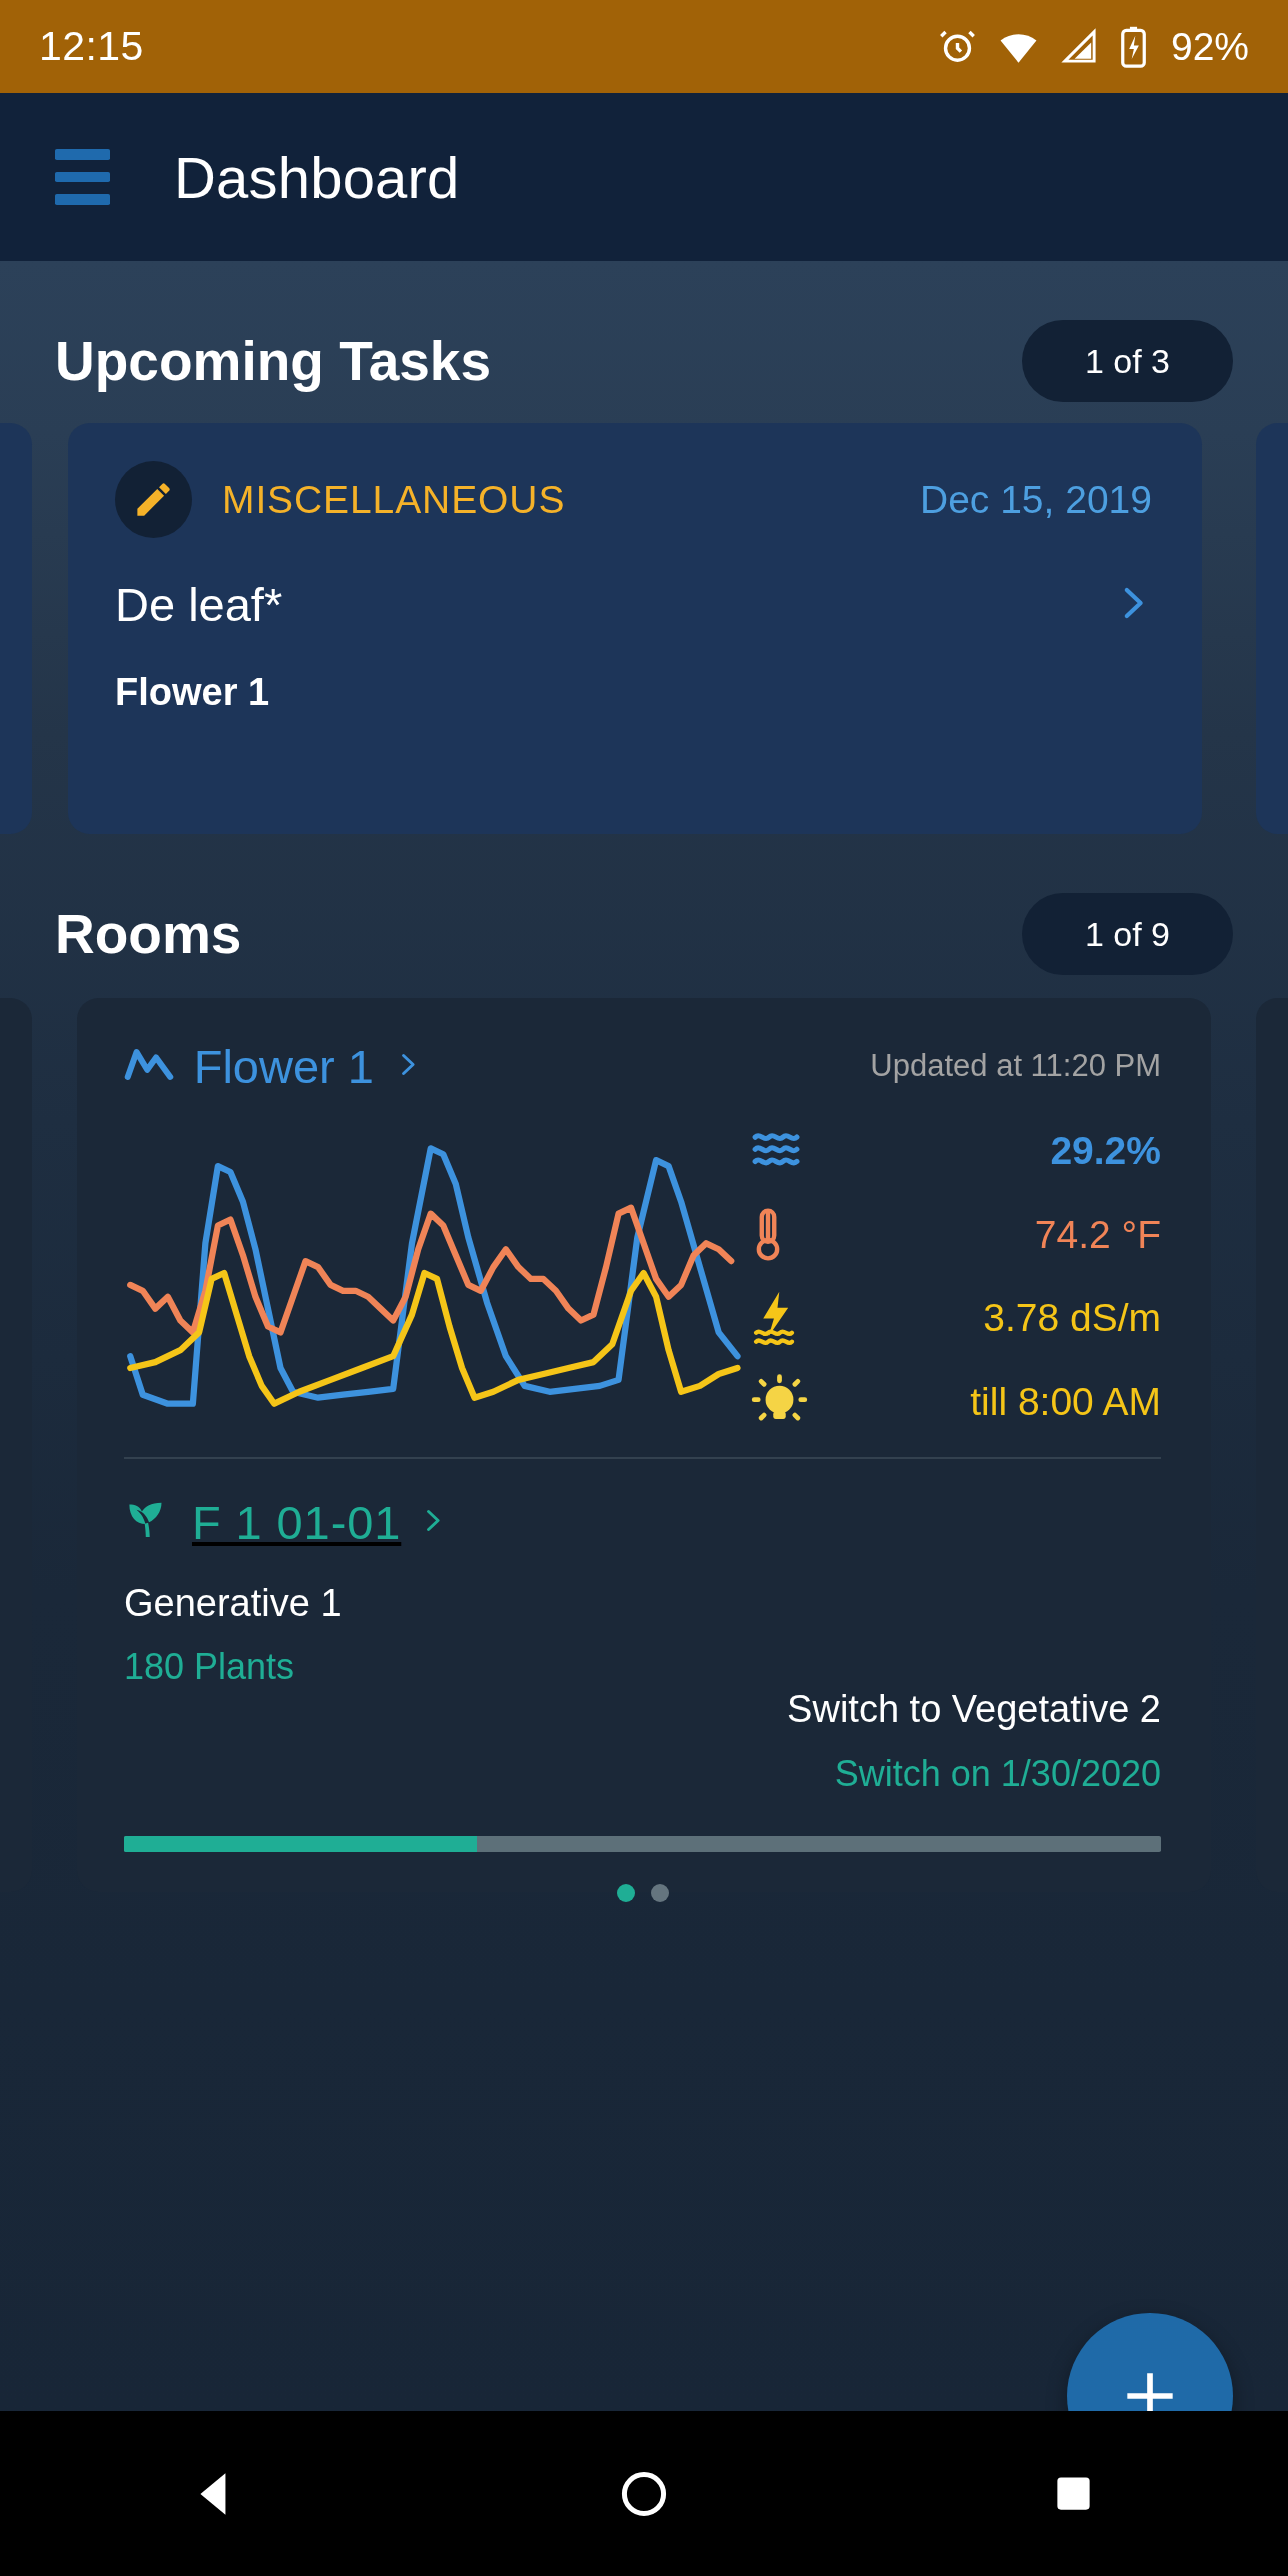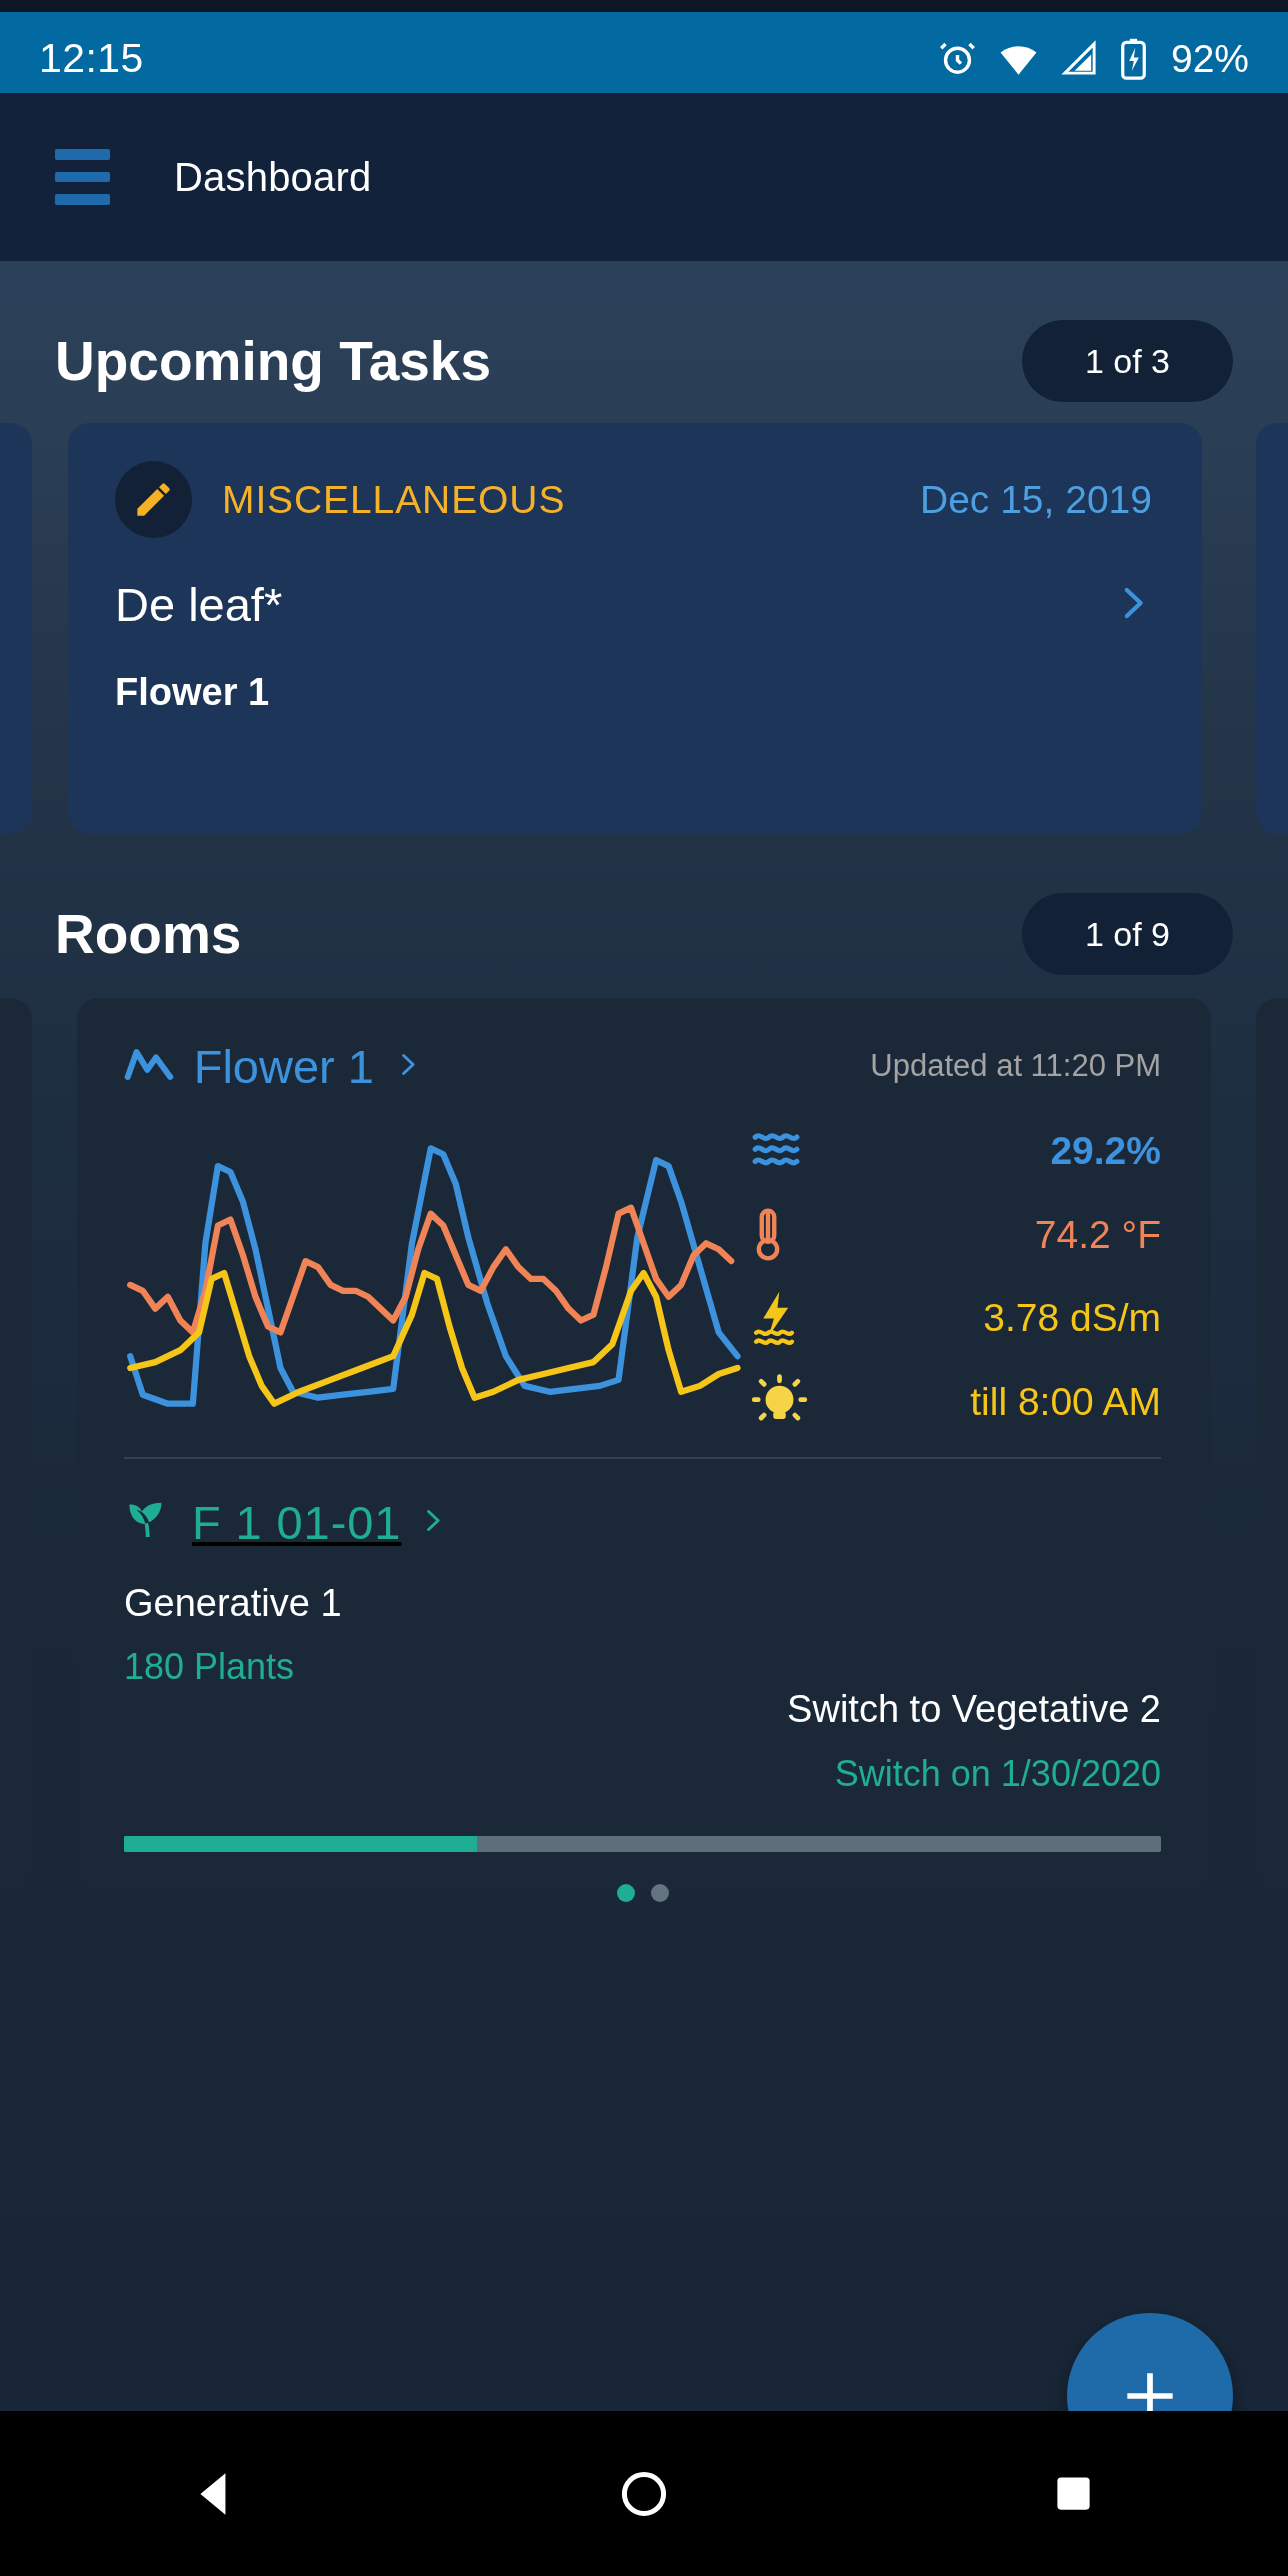--- a/index.html
+++ b/index.html
@@ -7,36 +7,36 @@
     width:1288px; height:2576px;
     background:#0d1726;
     font-family:"Liberation Sans", sans-serif;
     overflow:hidden;
   }
   .phone { position:relative; width:1288px; height:2576px; overflow:hidden; }
 
   
   .statusbar {
     position:absolute; top:0; left:0; width:1288px; height:93px;
-    background:#0369a1; display:flex; align-items:center;
-    padding:0 39px; color:#ffffff;margin-top:12px;
+    background:#a16207; display:flex; align-items:center;
+    padding:0 39px; color:#ffffff;
   }
   .status-clock { font-size:41px; letter-spacing:0.4px; }
   .status-right { margin-left:auto; display:flex; align-items:center; gap:19.7px; }
   .status-right svg { display:block; }
   .battery-pct { font-size:39px; margin-left:3.6px; }
 
   
   .appbar {
     position:absolute; top:93px; left:0; width:1288px; height:168px;
     background:#11223a; display:flex; align-items:center; padding-left:55px;
   }
   .hamburger { width:55px; display:flex; flex-direction:column; gap:11.6px; cursor:pointer; }
   .hamburger span { display:block; height:10.7px; border-radius:1.8px; background:#1f6aad; }
-  .appbar-title { margin-left:64px; font-size:40px; color:#ffffff; letter-spacing:0.2px; }
+  .appbar-title { margin-left:64px; font-size:58px; color:#ffffff; letter-spacing:0.2px; }
 
   
   .content {
     position:absolute; top:261px; left:0; width:1288px; height:2150px;
     background:linear-gradient(180deg,#2c4159 0%,#2a3e55 8%,#243549 22%,#1e2e41 40%,#1a2839 62%,#182637 100%);
     overflow:hidden;
   }
 
   .section-head {
     display:flex; align-items:center; justify-content:space-between;

